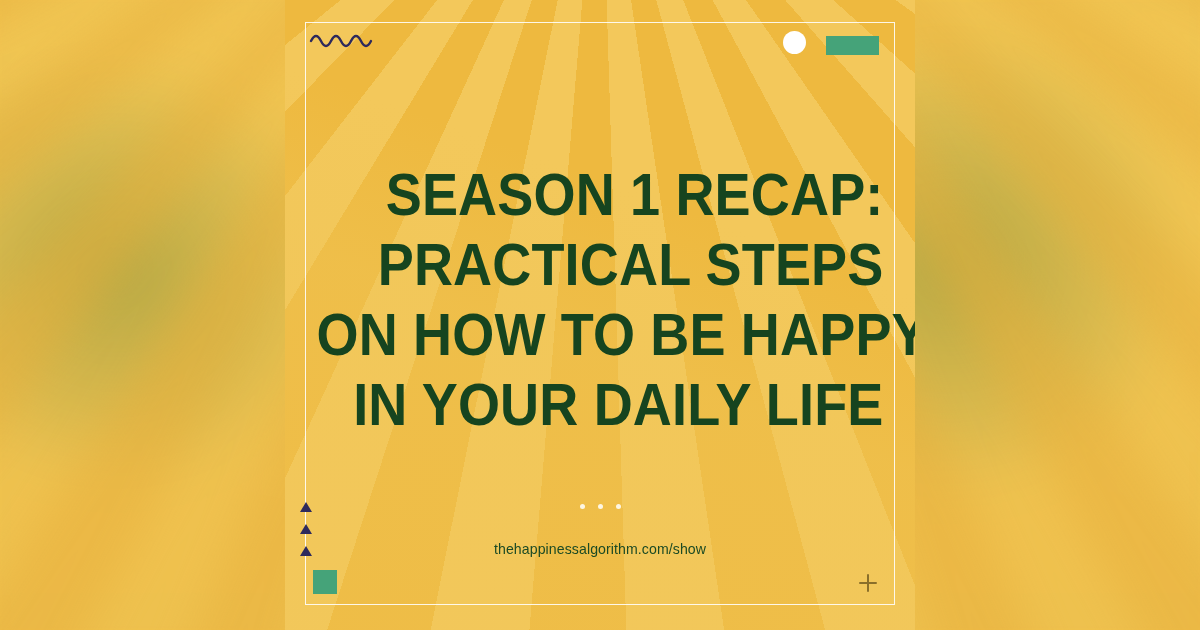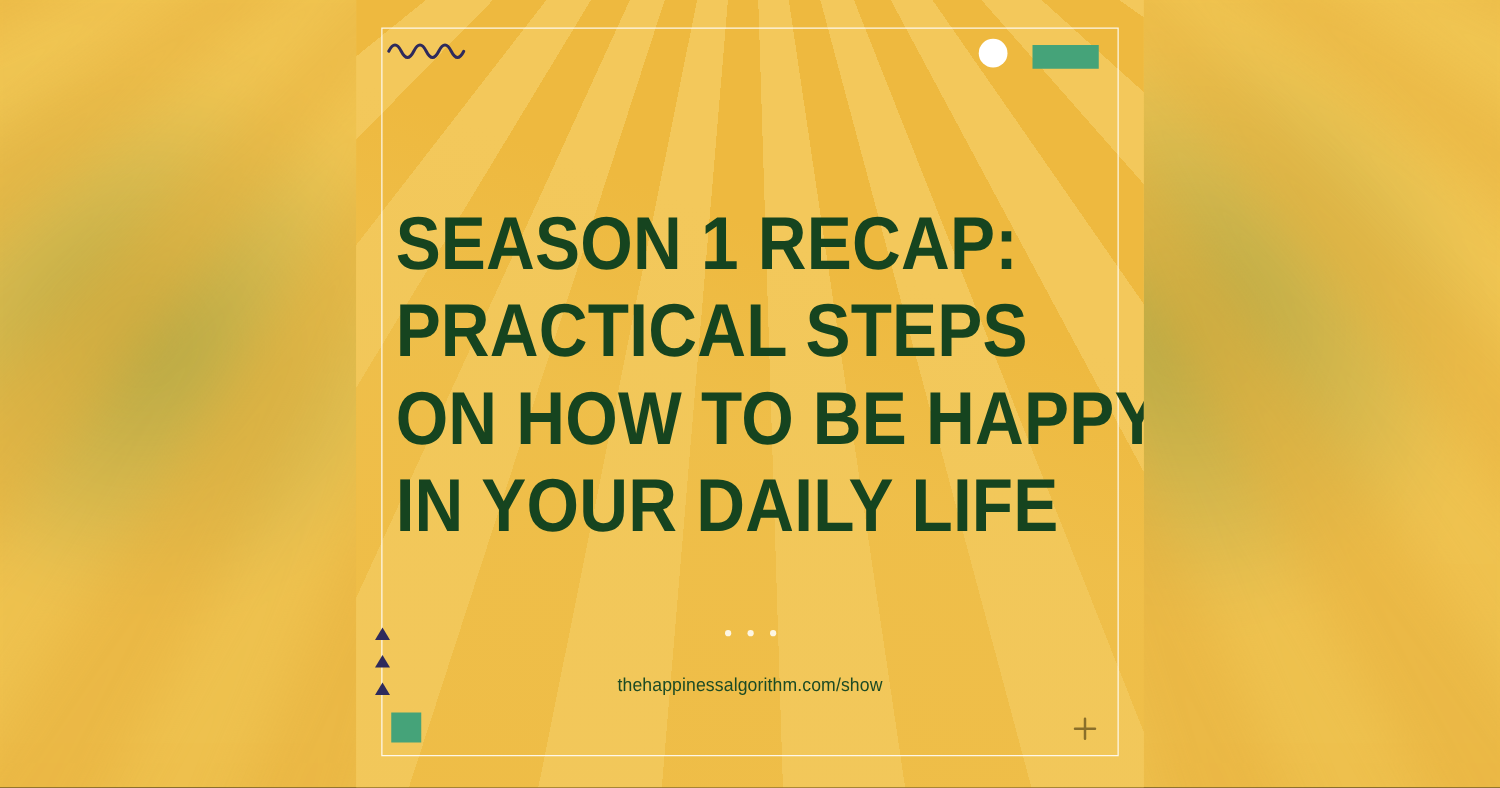--- a/index.html
+++ b/index.html
@@ -145,21 +145,21 @@
     background: #fdf6e3;
     display: block;
   }
 
   
   .title-block {
     position: absolute;
     left: 0;
     right: 0;
     top: 160px;
-    text-align: left;
+    text-align: right;
     color: #16441f;
   }
   .title-line {
     display: block;
     font-family: "Liberation Sans Narrow", "Liberation Sans", sans-serif;
     font-weight: 700;
     font-size: 60px;
     line-height: 70px;
     letter-spacing: 0.2px;
     text-transform: uppercase;

